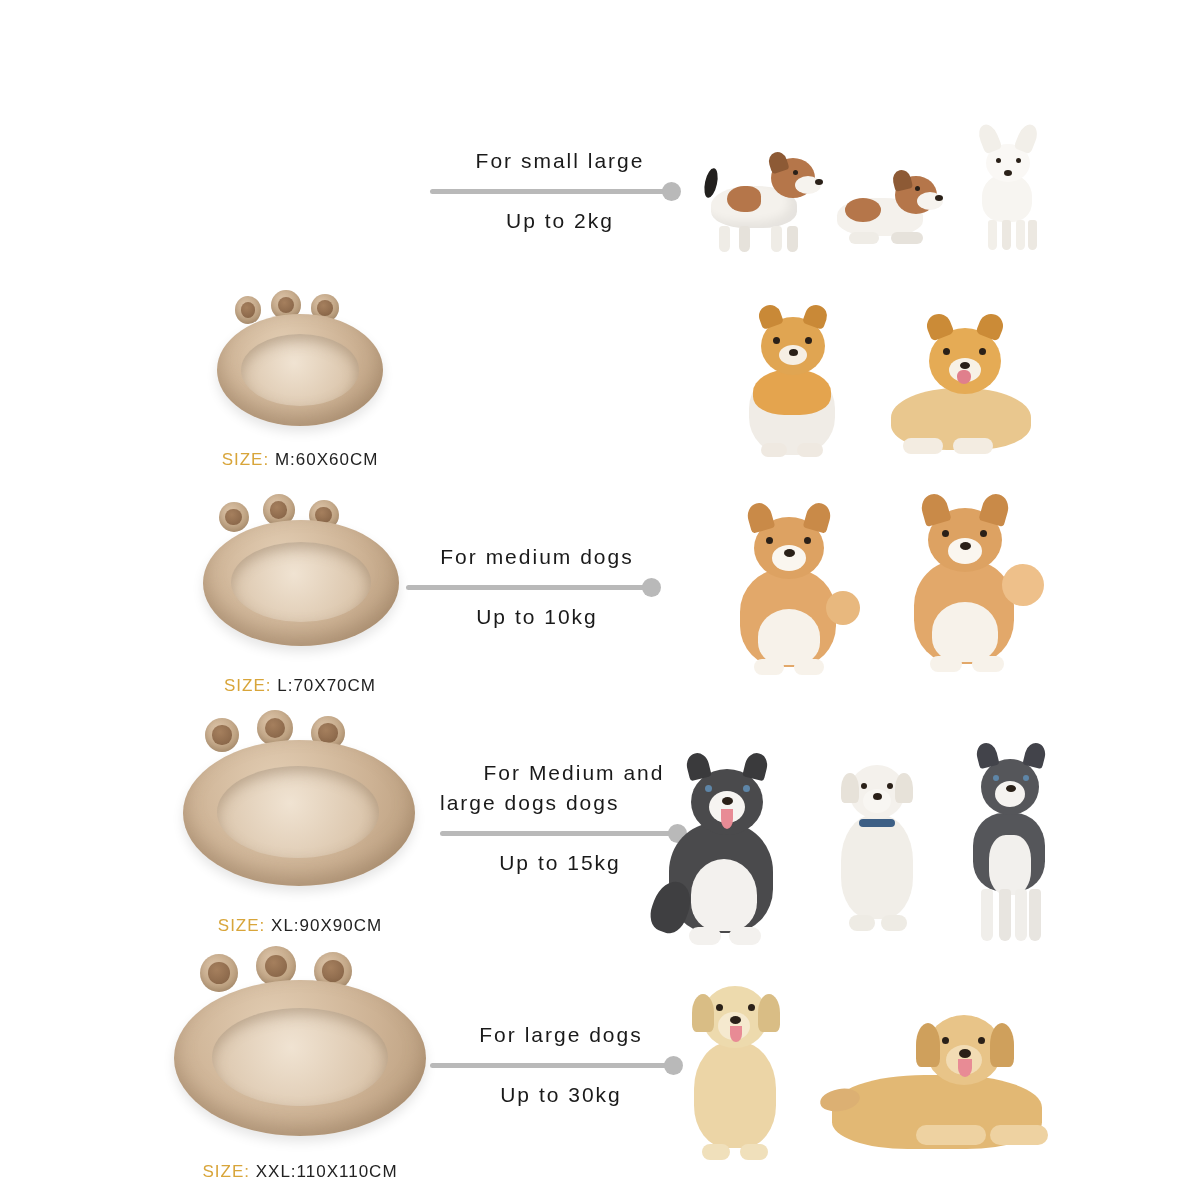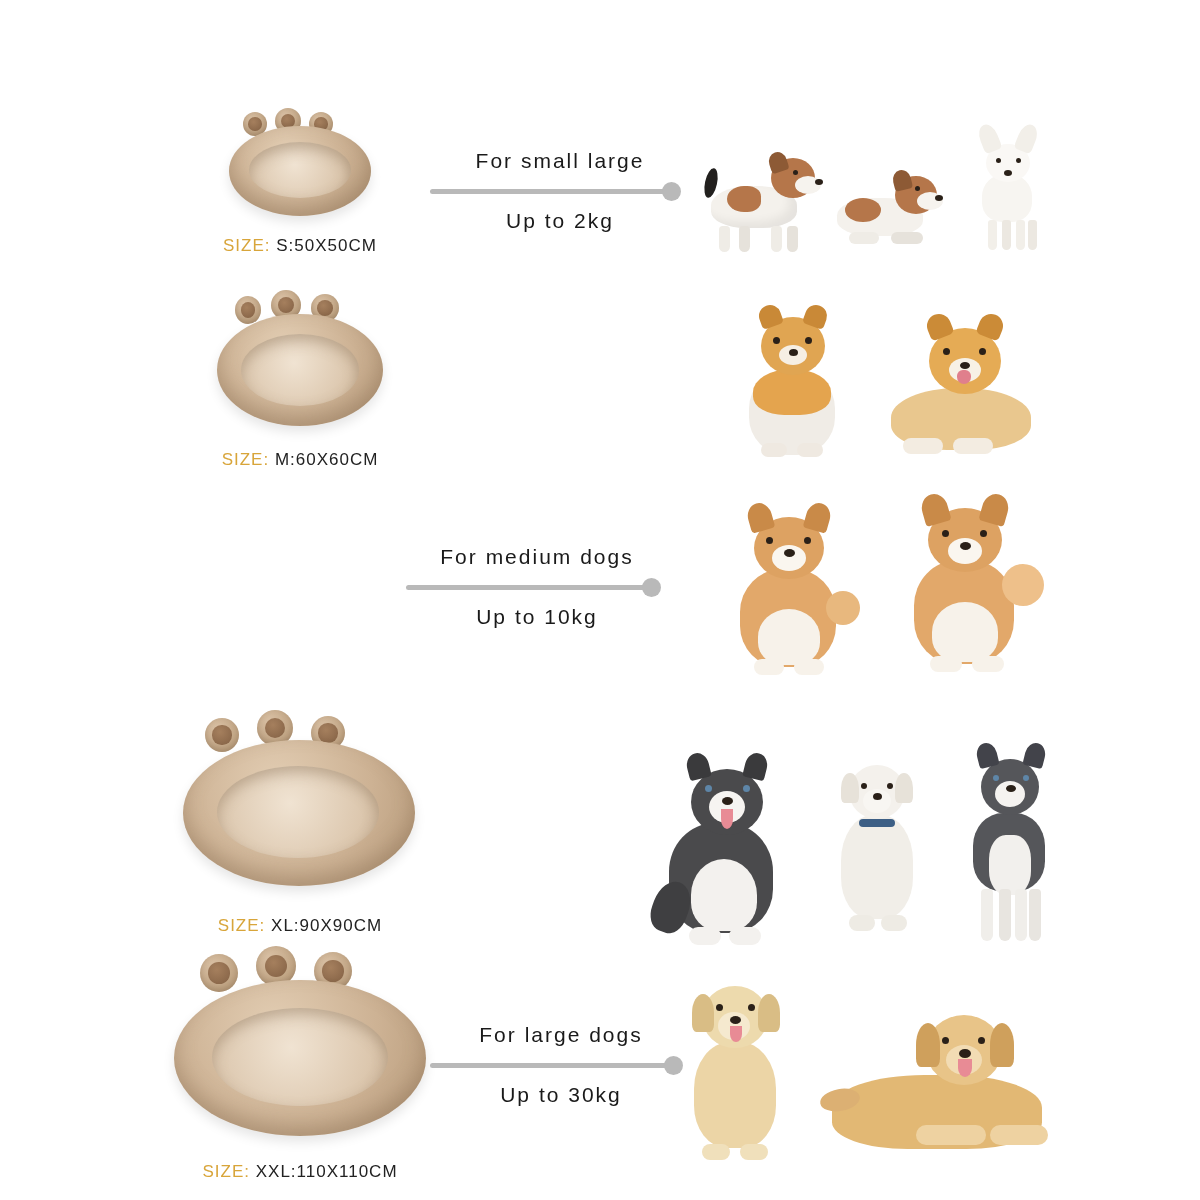--- a/index.html
+++ b/index.html
@@ -166,39 +166,20 @@
   }
   .dog .muzzle { border-radius: 50%; }
 </style>
 </head>
 <body>
 
 <div class="page">
 
 
   <div class="row" style="top:112px;height:180px;">
-    <div class="bed-cell" style="top:0;">
-      <div class="bed" style="width:170px;height:110px;">
-        <div class="toe" style="left:28px;top:0px;width:24px;height:24px;">
-            <div class="pad"></div>
-          </div>
-        <div class="toe" style="left:60px;top:-4px;width:26px;height:26px;">
-            <div class="pad"></div>
-          </div>
-        <div class="toe" style="left:94px;top:0px;width:24px;height:24px;">
-            <div class="pad"></div>
-          </div>
-        <div class="body" style="left:14px;top:14px;width:142px;height:90px;"></div>
-        <div class="inner" style="left:34px;top:30px;width:102px;height:56px;"></div>
-      </div>
-      <div class="size-label" style="margin-top:14px;">
-        <span class="size-key">SIZE:</span>
-        <span>S:50X50CM</span>
-      </div>
-    </div>
 
     <div class="info" style="left:430px;top:34px;width:260px;">
       <div class="info-line">For small large</div>
       <div class="connector">
         <div class="bar" style="width:244px;"></div>
           <div class="dot" style="left:232px;"></div>
       </div>
       <div class="info-line">Up to 2kg</div>
     </div>
 
@@ -295,20 +276,39 @@
         <div class="part eye" style="left:96px;top:40px;width:7px;height:7px;"></div>
         <div class="part nose" style="left:77px;top:54px;width:10px;height:7px;"></div>
         <div class="part" style="left:74px;top:62px;width:14px;height:14px;background:#e07f8c;border-radius:50% 50% 60% 60%;"></div>
         <div class="part" style="left:20px;top:130px;width:40px;height:16px;background:#f3ece1;border-radius:10px;"></div>
         <div class="part" style="left:70px;top:130px;width:40px;height:16px;background:#f3ece1;border-radius:10px;"></div>
       </div>
     </div>
   </div>
 
   <div class="row" style="top:494px;height:218px;">
+    <div class="bed-cell" style="top:0;">
+      <div class="bed" style="width:215px;height:160px;">
+        <div class="toe" style="left:26px;top:8px;width:30px;height:30px;">
+            <div class="pad"></div>
+          </div>
+        <div class="toe" style="left:70px;top:0px;width:32px;height:32px;">
+            <div class="pad"></div>
+          </div>
+        <div class="toe" style="left:116px;top:6px;width:30px;height:30px;">
+            <div class="pad"></div>
+          </div>
+        <div class="body" style="left:10px;top:26px;width:196px;height:126px;"></div>
+        <div class="inner" style="left:38px;top:48px;width:140px;height:80px;"></div>
+      </div>
+      <div class="size-label" style="margin-top:22px;">
+        <span class="size-key">SIZE:</span>
+        <span>L:70X70CM</span>
+      </div>
+    </div>
 
     <div class="info" style="left:406px;top:48px;width:262px;">
       <div class="info-line">For medium dogs</div>
       <div class="connector">
         <div class="bar" style="width:248px;"></div>
           <div class="dot" style="left:236px;"></div>
       </div>
       <div class="info-line">Up to 10kg</div>
     </div>
 
@@ -360,20 +360,29 @@
           </div>
         <div class="body" style="left:8px;top:28px;width:232px;height:146px;"></div>
         <div class="inner" style="left:42px;top:54px;width:162px;height:92px;"></div>
       </div>
       <div class="size-label" style="margin-top:24px;">
         <span class="size-key">SIZE:</span>
         <span>XL:90X90CM</span>
       </div>
     </div>
 
+    <div class="info" style="left:440px;top:46px;width:268px;">
+      <div class="info-line">For Medium and</div>
+      <div class="info-line" style="text-align:left;">large dogs dogs</div>
+      <div class="connector">
+        <div class="bar" style="width:240px;"></div>
+          <div class="dot" style="left:228px;"></div>
+      </div>
+      <div class="info-line" style="width:240px;">Up to 15kg</div>
+    </div>
 
     <div class="dogs" style="left:660px;top:22px;width:400px;height:220px;gap:14px;">
 
       <div class="dog" style="width:150px;height:205px;">
         <div class="part" style="left:18px;top:74px;width:104px;height:110px;background:#4a4a4c;border-radius:44% 44% 40% 40%;"></div>
         <div class="part" style="left:40px;top:110px;width:66px;height:72px;background:#f3f1ee;border-radius:50% 50% 40% 40%;"></div>
         <div class="part head" style="left:40px;top:20px;width:72px;height:66px;background:#4a4a4c;"></div>
         <div class="part" style="left:36px;top:4px;width:22px;height:26px;background:#3a3a3c;border-radius:50% 50% 14% 14%;transform:rotate(-14deg);"></div>
         <div class="part" style="left:94px;top:4px;width:22px;height:26px;background:#3a3a3c;border-radius:50% 50% 14% 14%;transform:rotate(14deg);"></div>
         <div class="part muzzle" style="left:58px;top:42px;width:36px;height:32px;background:#f6f4f1;"></div>

